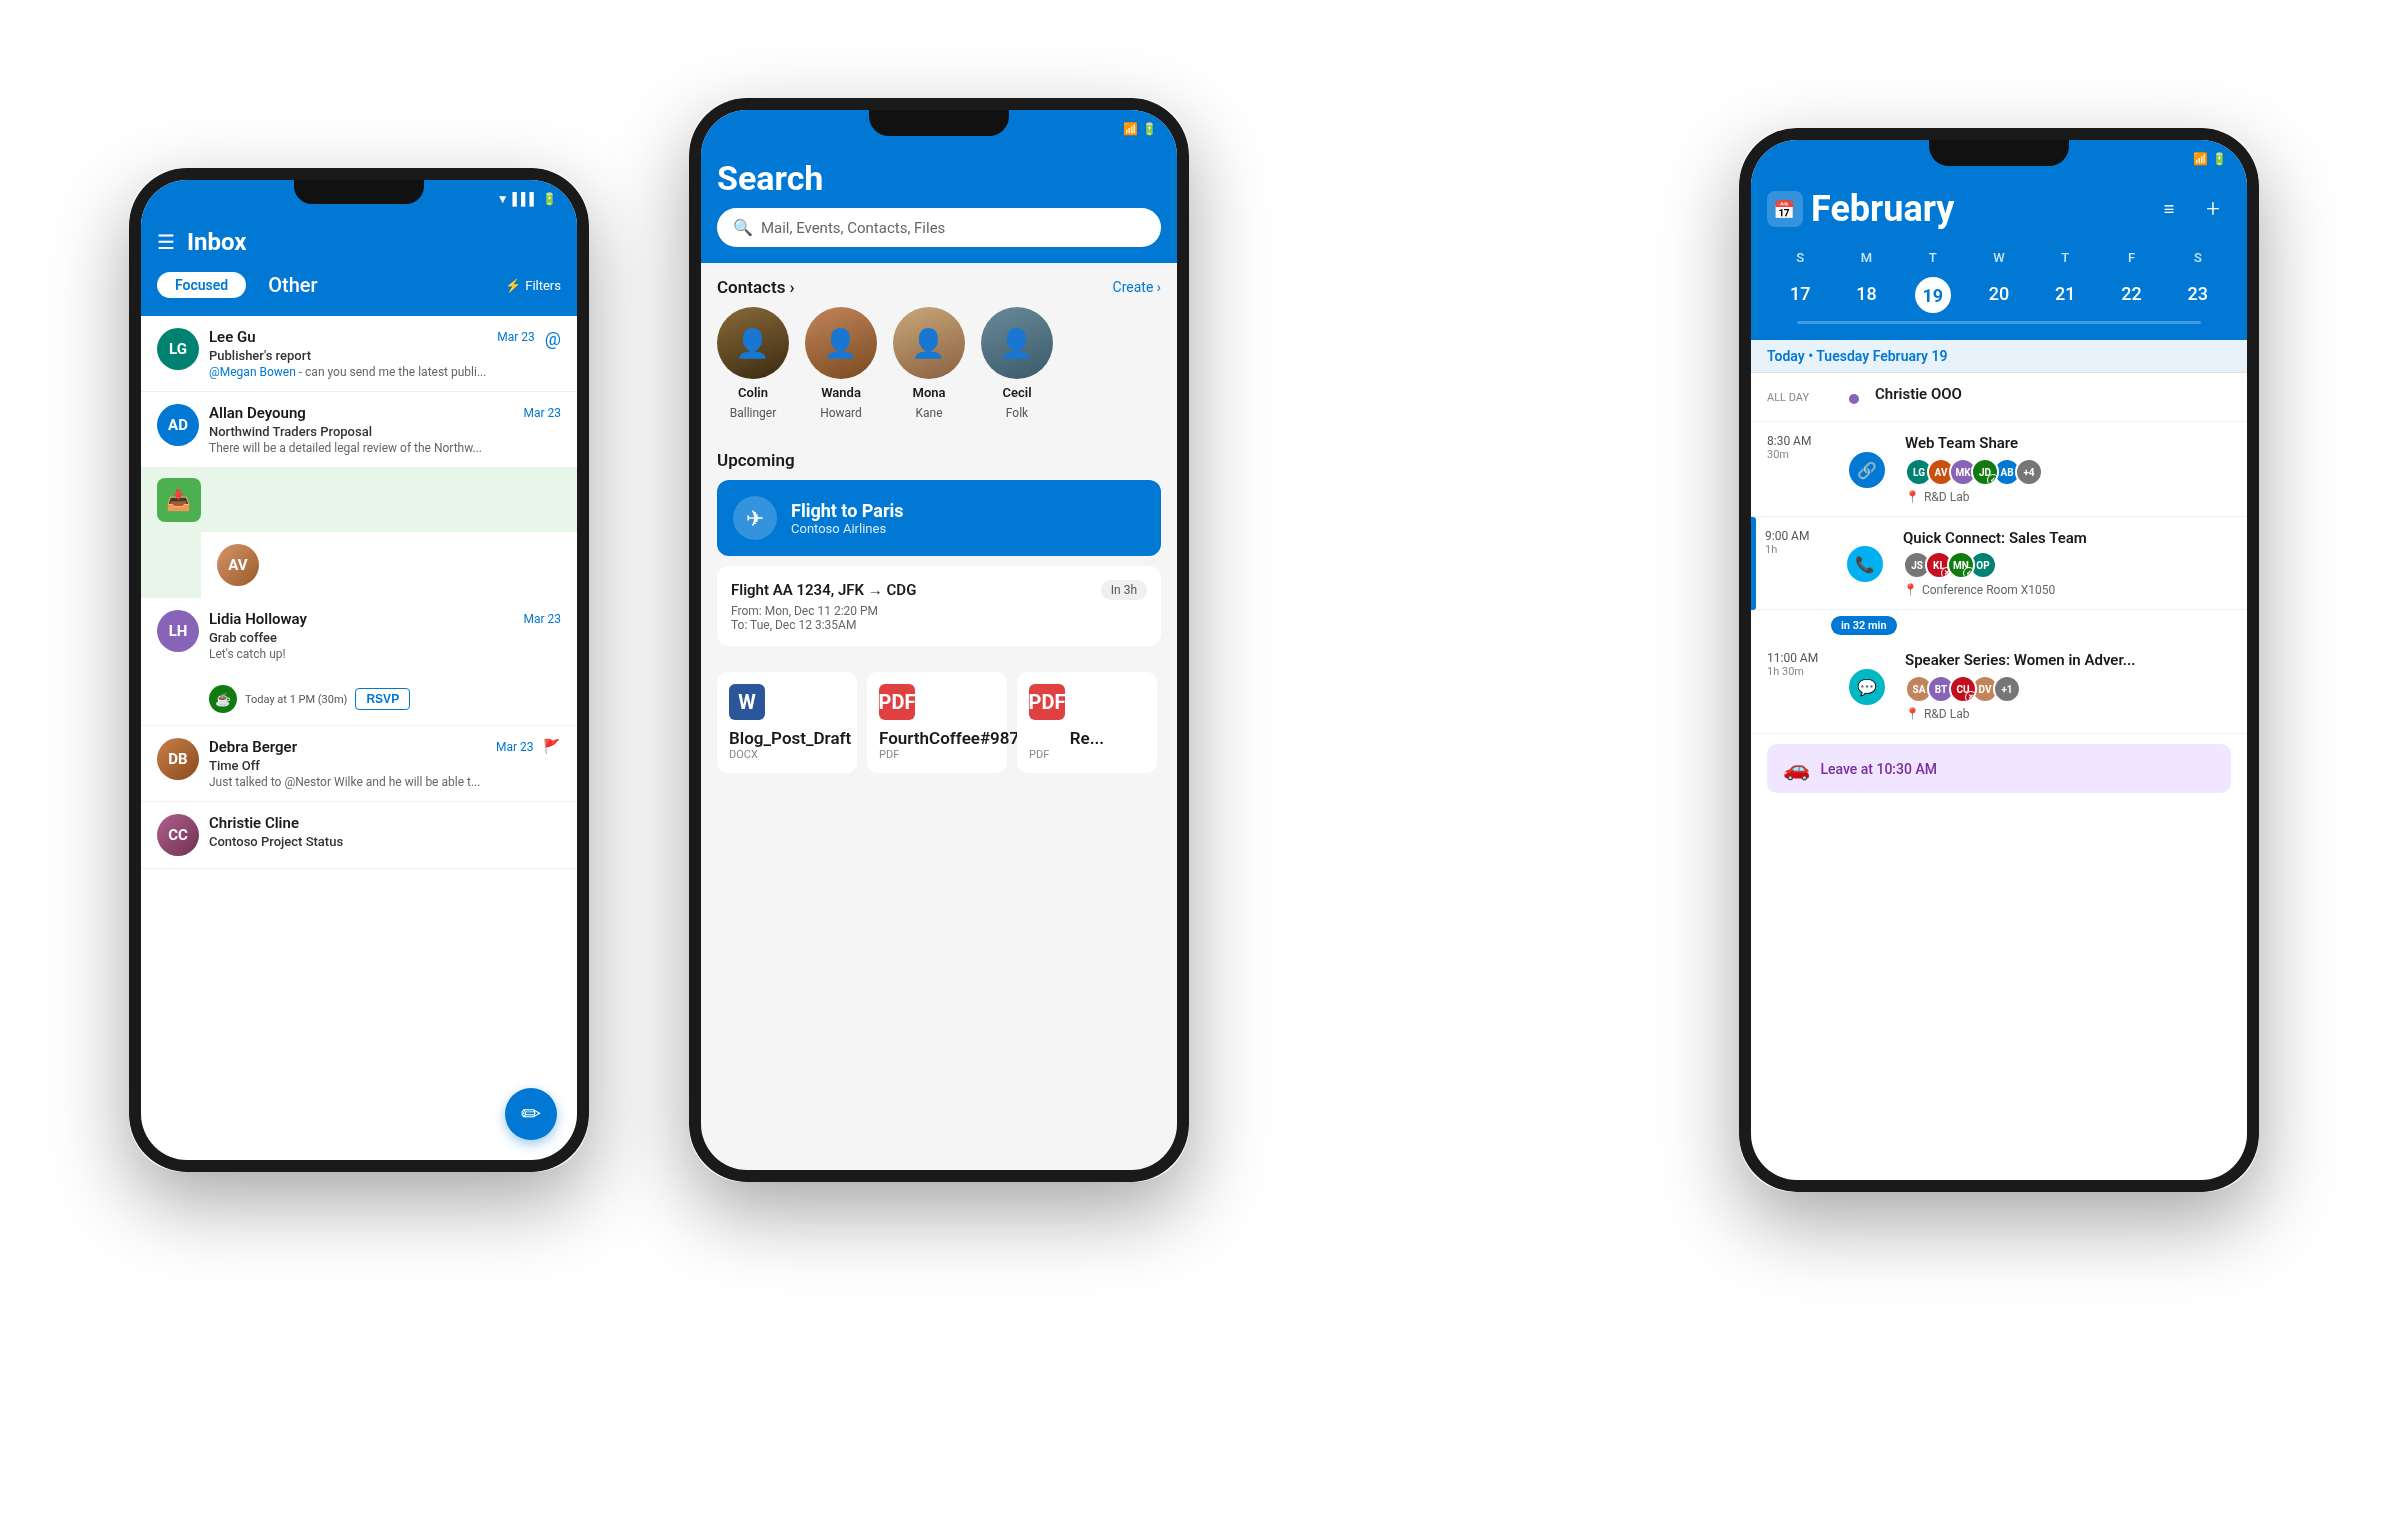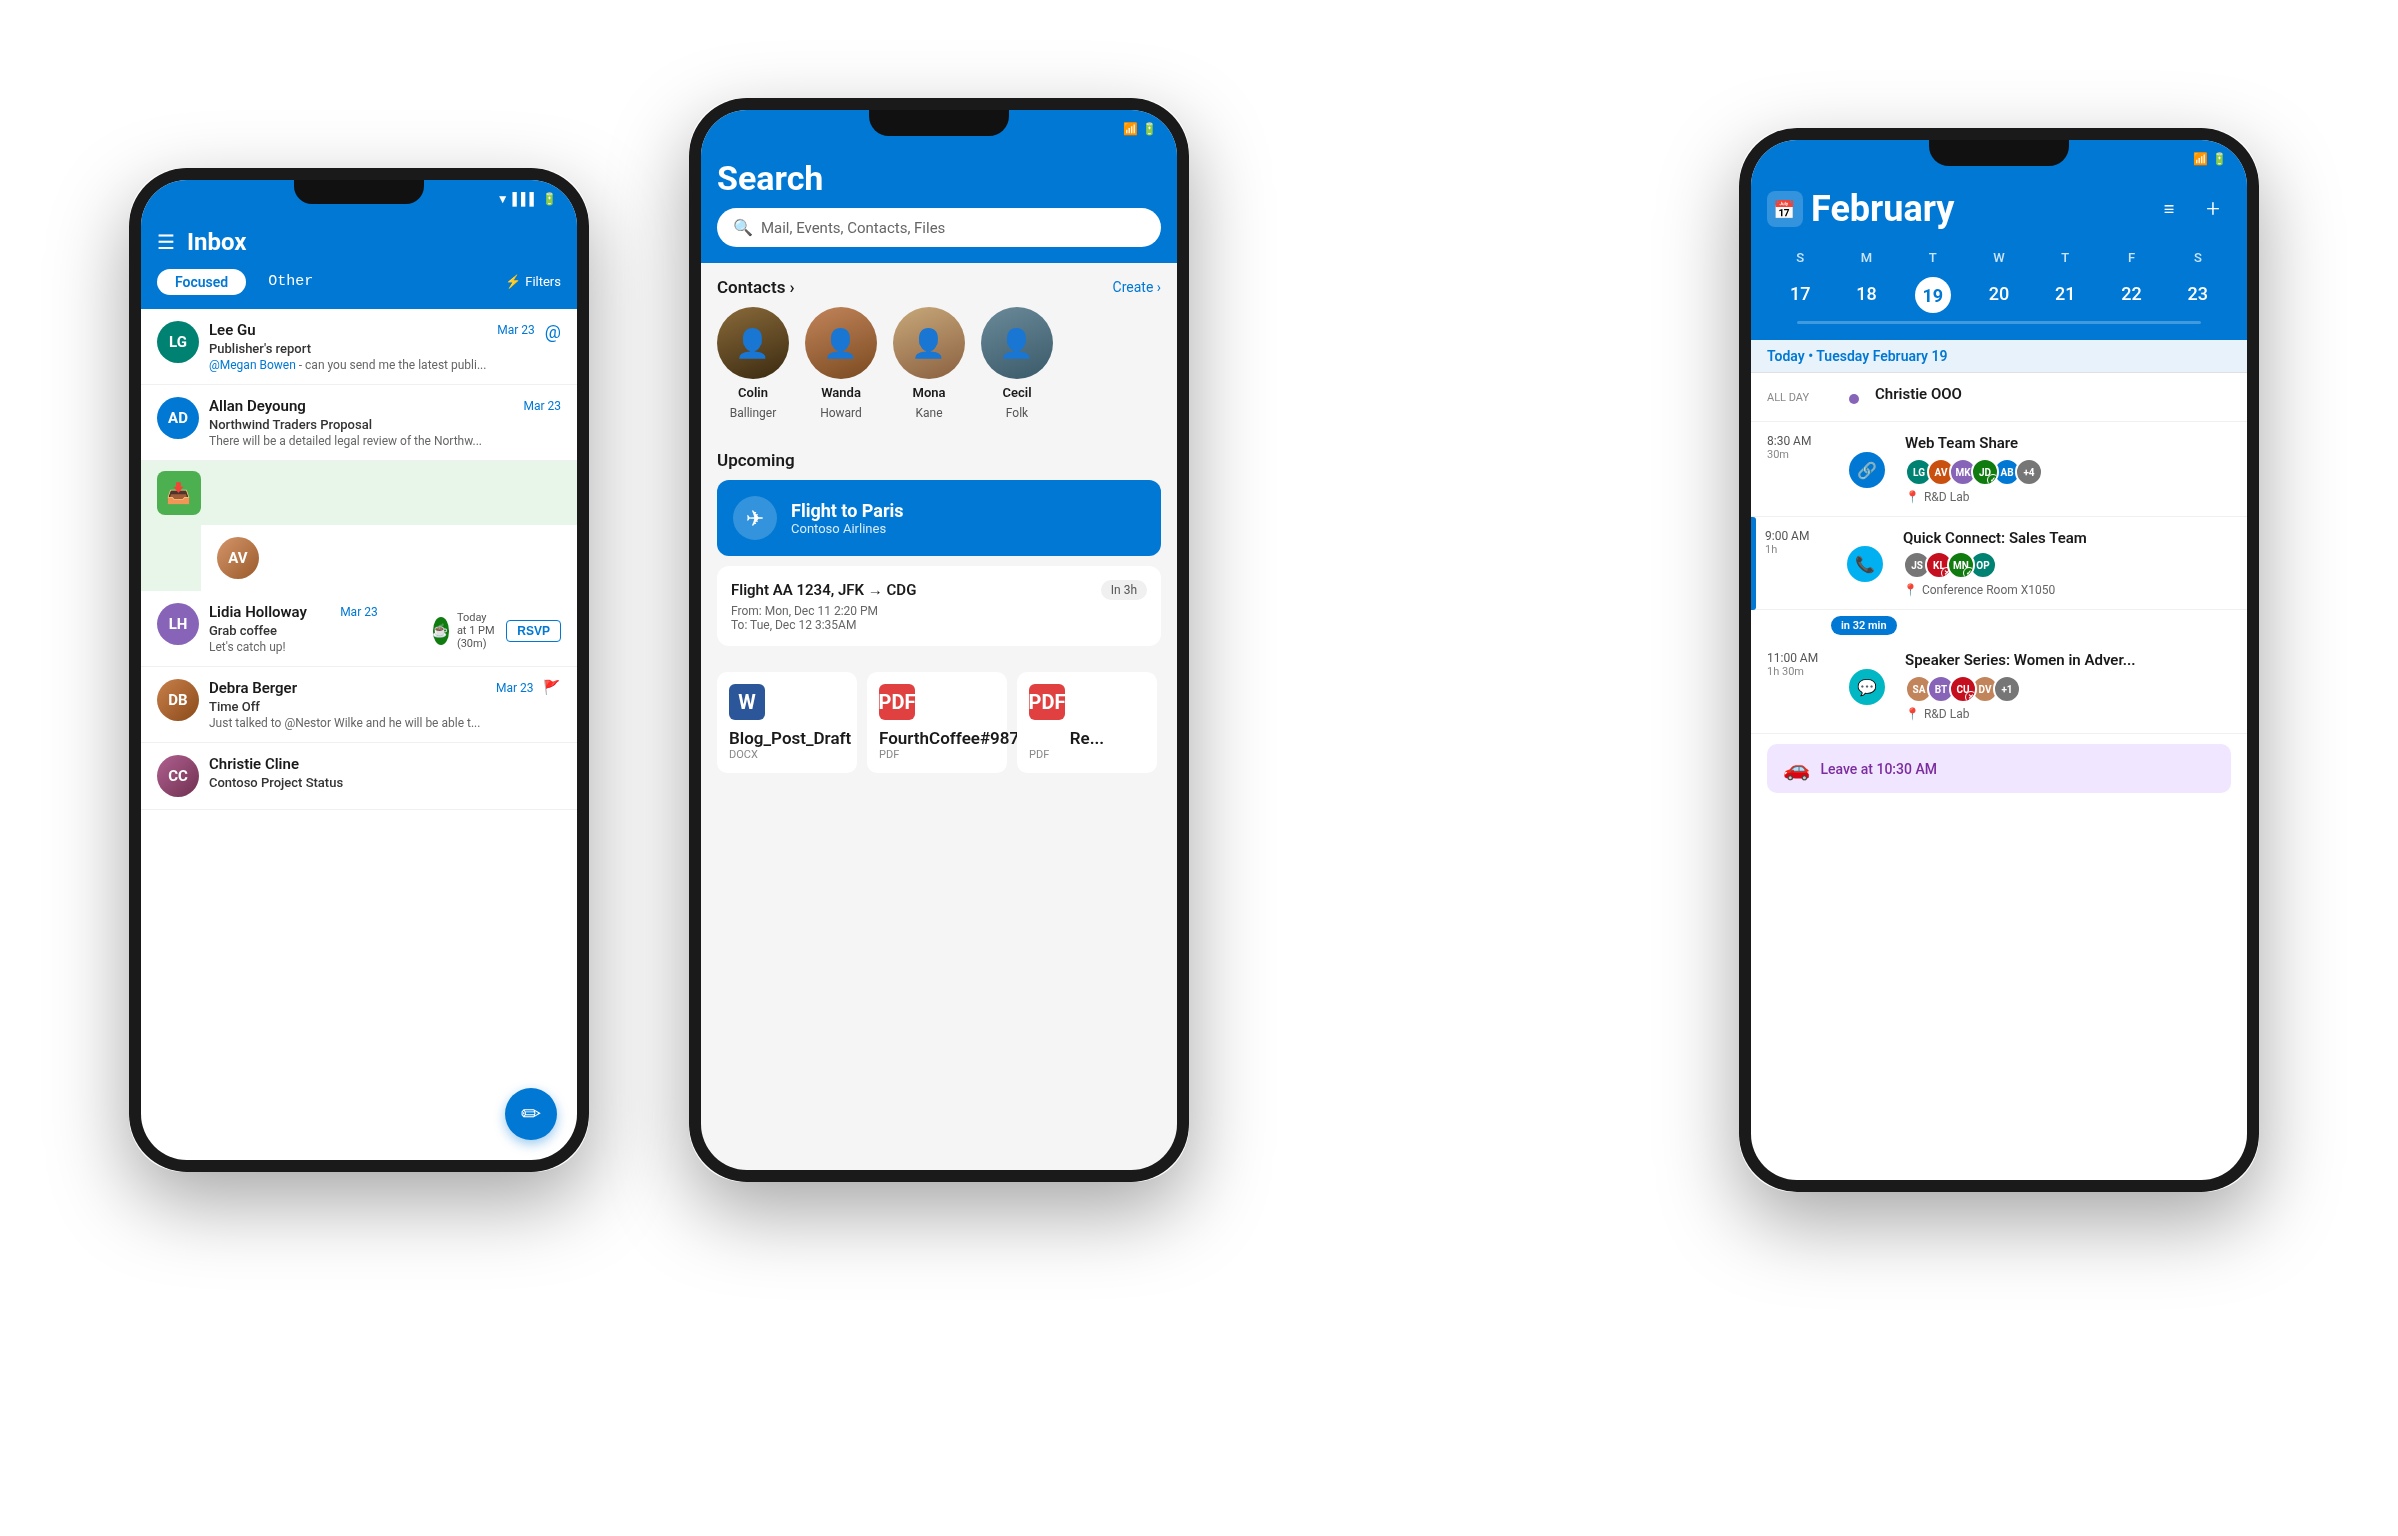--- a/index.html
+++ b/index.html
@@ -152,23 +152,22 @@
       color: #0078d4;
       border-radius: 20px;
       padding: 5px 18px;
       font-size: 14px;
       font-weight: 600;
     }
 
     .tab-other {
       color: white;
       padding: 5px 14px;
-      font-size: 15px;
+      font-size: 20px;
       font-weight: 500;
-      font-family: Liberation Mono, monospace;
     }
 
     .filters-btn {
       margin-left: auto;
       color: white;
       font-size: 13px;
       display: flex;
       align-items: center;
       gap: 4px;
     }
@@ -791,21 +790,21 @@
           <div style="position:relative; overflow:hidden; background:#e8f5e9;">
             <div style="display:flex; padding:10px 16px; align-items:center; gap:8px;">
               <div style="background:#4caf50; border-radius:8px; width:44px; height:44px; display:flex; align-items:center; justify-content:center; color:white; font-size:20px;">📥</div>
               <div style="flex:1;"></div>
             </div>
             <div style="background:white; margin-left:60px; display:flex; gap:10px; padding:12px 16px; align-items:flex-start;">
               <div class="email-avatar" style="background: linear-gradient(135deg, #d4956a 0%, #9a5a2a 100%);">AV</div>
             </div>
           </div>
 
-          <div class="email-item" style="flex-direction:row; gap:3px;">
+          <div class="email-item" style="flex-direction:column; gap:16px;">
             <div style="display:flex; gap:10px; align-items:flex-start; width:100%;">
               <div class="email-avatar av-purple">LH</div>
               <div class="email-content">
                 <div class="email-header-row">
                   <span class="email-sender">Lidia Holloway</span>
                   <span class="email-date">Mar 23</span>
                 </div>
                 <div class="email-subject">Grab coffee</div>
                 <div class="email-preview">Let's catch up!</div>
               </div>

